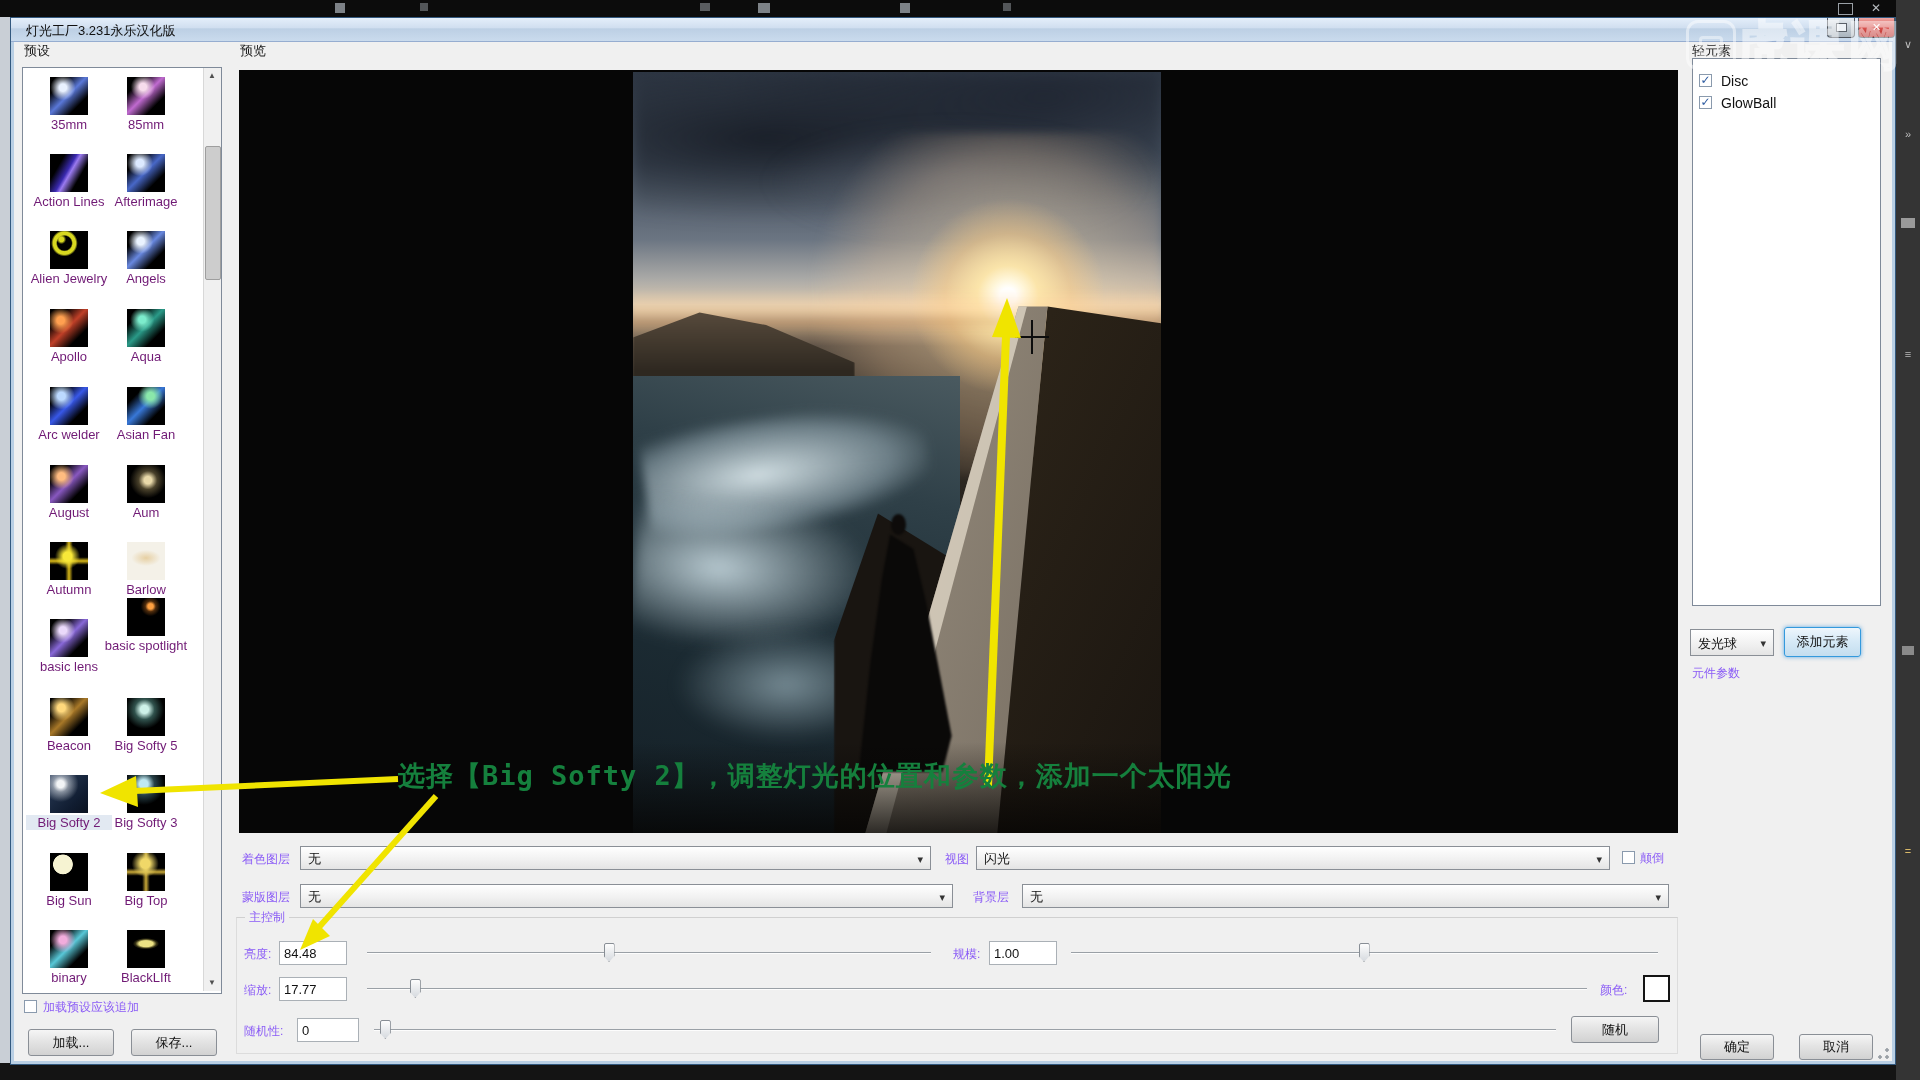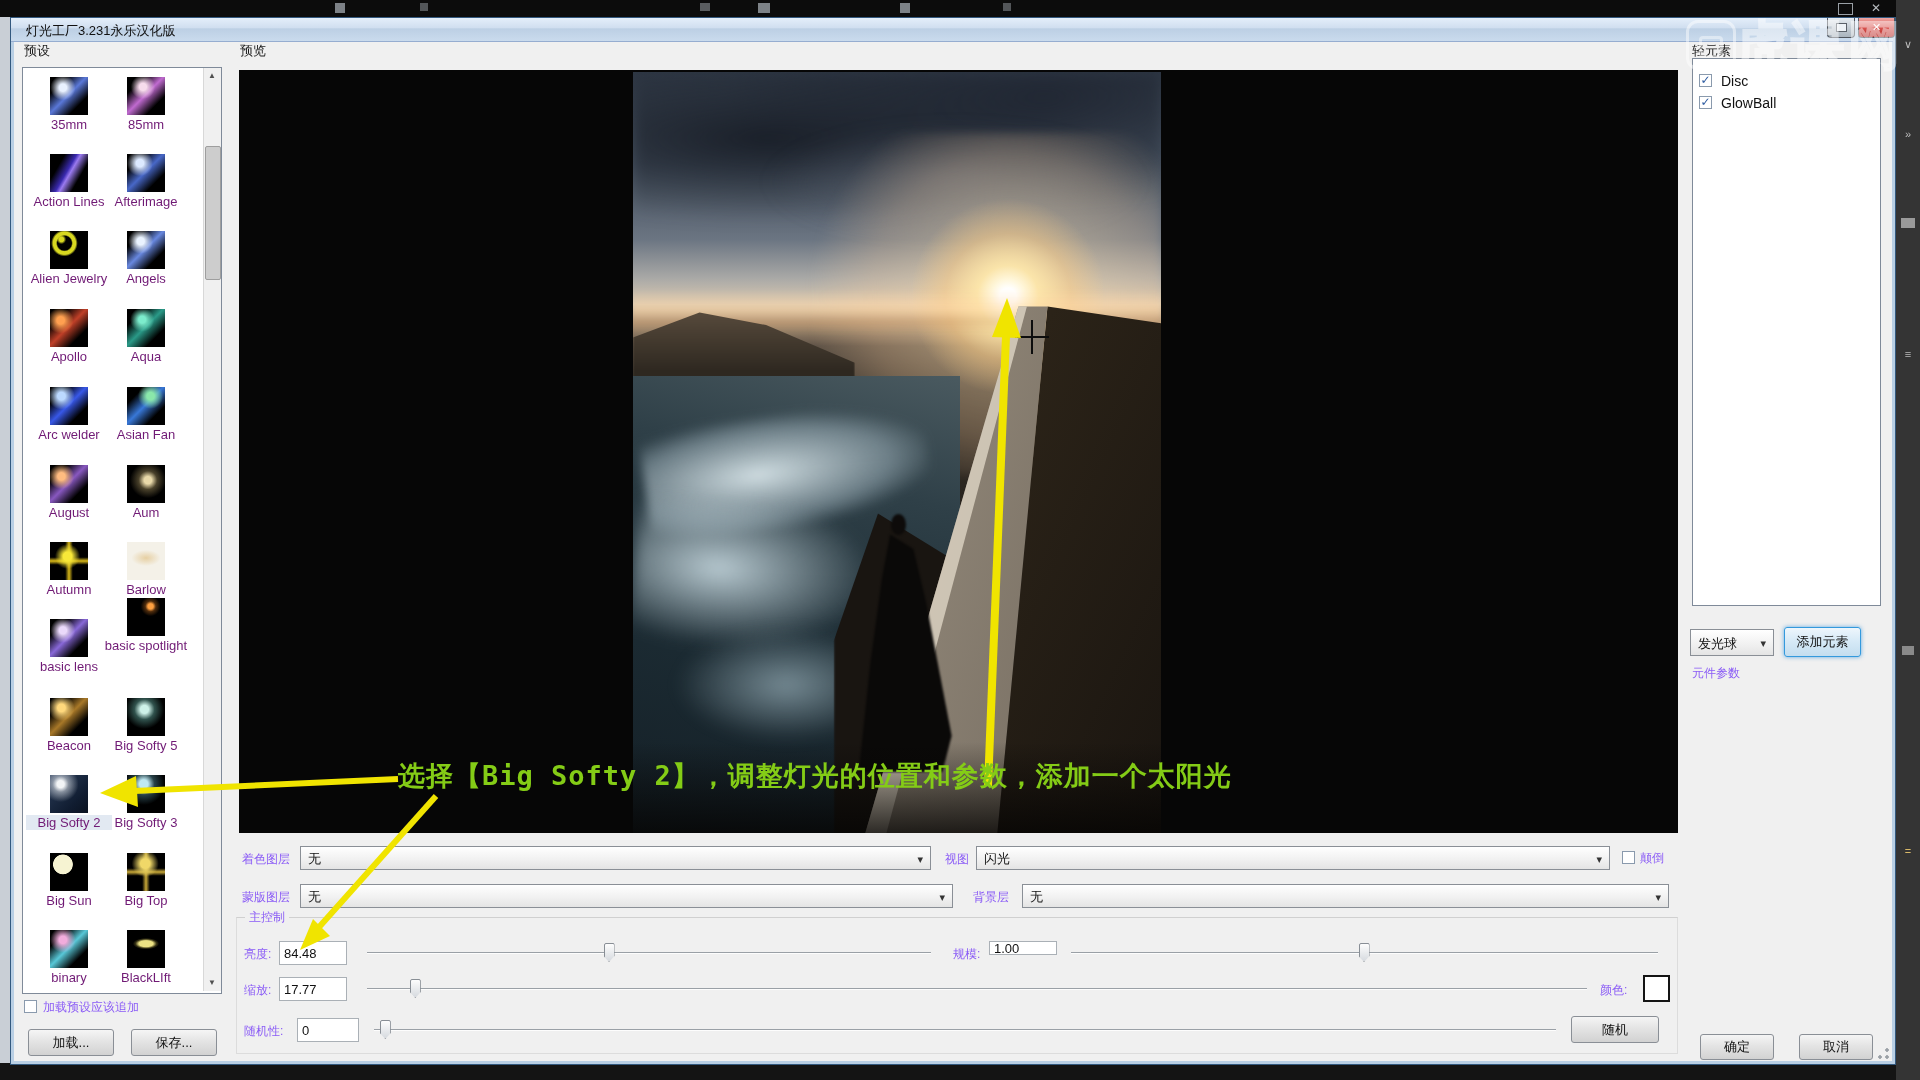--- a/index.html
+++ b/index.html
@@ -57,21 +57,21 @@
   
   .elrow{position:relative;height:20px;margin:2px 0 0 6px;}
   .elrow .cb{left:0;top:3px;}
   .elrow .elname{position:absolute;left:22px;top:2px;font-size:14px;color:#111;}
   
   .photo{left:633px;top:72px;width:528px;height:761px;overflow:hidden;background:#151515;}
   .photo>div{position:absolute;}
   
   .overlay{left:0;top:0;z-index:40;pointer-events:none;}
   .annotation{left:398px;top:758px;z-index:41;font-family:"DejaVu Sans Mono","Liberation Mono",monospace;
-      font-size:27px;font-weight:bold;color:#84cc16;letter-spacing:1px;white-space:nowrap;}
+      font-size:27px;font-weight:bold;color:#15803d;letter-spacing:1px;white-space:nowrap;}
   .watermark{left:1686px;top:16px;z-index:60;pointer-events:none;display:flex;align-items:center;opacity:.85;justify-content:center;}
   .wm-logo{width:50px;height:50px;border:3px solid rgba(255,255,255,.55);border-radius:12px;box-sizing:border-box;position:relative;}
   .wm-logo::after{content:"";position:absolute;left:10px;top:13px;width:18px;height:16px;
       border:3px solid rgba(255,255,255,.5);border-radius:4px;}
   .wm-text{font-size:52px;font-weight:bold;letter-spacing:4px;color:transparent;
       -webkit-text-stroke:2px rgba(255,255,255,.55);line-height:58px;}
   .crosshair .h{position:absolute;background:#0d0d0d;}
 </style>
 </head>
 <body>
@@ -303,21 +303,21 @@
   <div class="abs groupbox" style="left:236px;top:917px;width:1440px;height:135px;"></div>
   <div class="lbl" style="left:245px;top:909px;background:#f0f0f0;padding:0 4px;">主控制</div>
 
   <div class="lbl" style="left:244px;top:946px;">亮度:</div>
   <input class="tin" style="left: 279px; top: 941px; width: 68px; height: 24px;" value="84.48">
   <div class="hslider" style="left:367px;top:943px;width:564px;">
     <div class="track"></div>
     <div class="thumb" style="left: calc(43% - 6px);"></div>
   </div>
   <div class="lbl" style="left:953px;top:946px;">规模:</div>
-  <input class="tin" style="left: 989px; top: 941px; width: 68px; height: 14px;" value="1.00">
+  <input class="tin" style="left: 989px; top: 941px; width: 68px; height: 24px;" value="1.00">
   <div class="hslider" style="left:1071px;top:943px;width:587px;">
     <div class="track"></div>
     <div class="thumb" style="left: calc(50% - 6px);"></div>
   </div>
 
   <div class="lbl" style="left:244px;top:982px;">缩放:</div>
   <input class="tin" style="left: 279px; top: 977px; width: 68px; height: 24px;" value="17.77">
   <div class="hslider" style="left:367px;top:979px;width:1220px;">
     <div class="track"></div>
     <div class="thumb" style="left: calc(4% - 6px);"></div>

